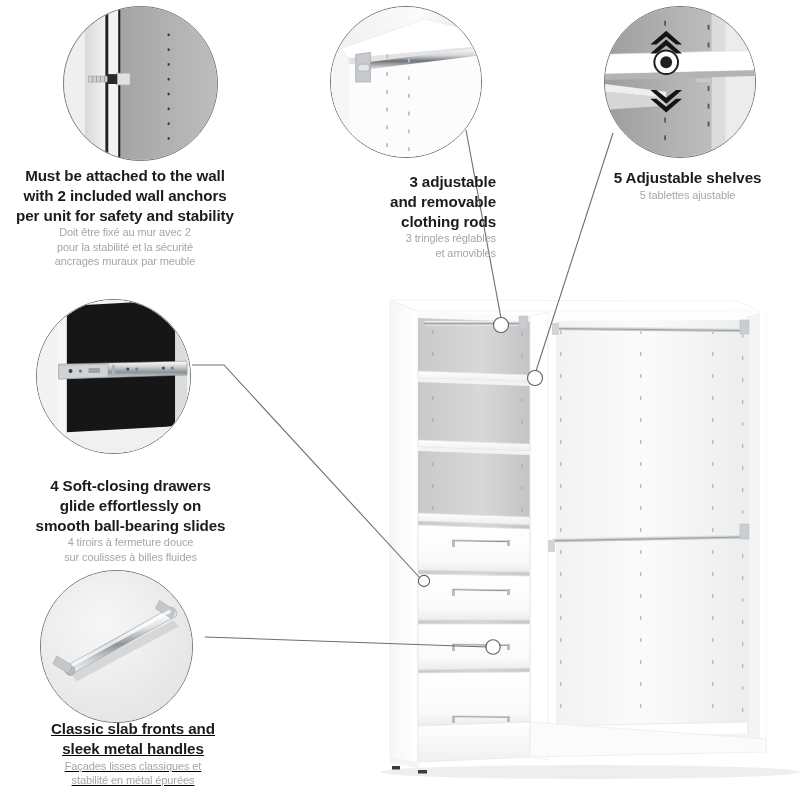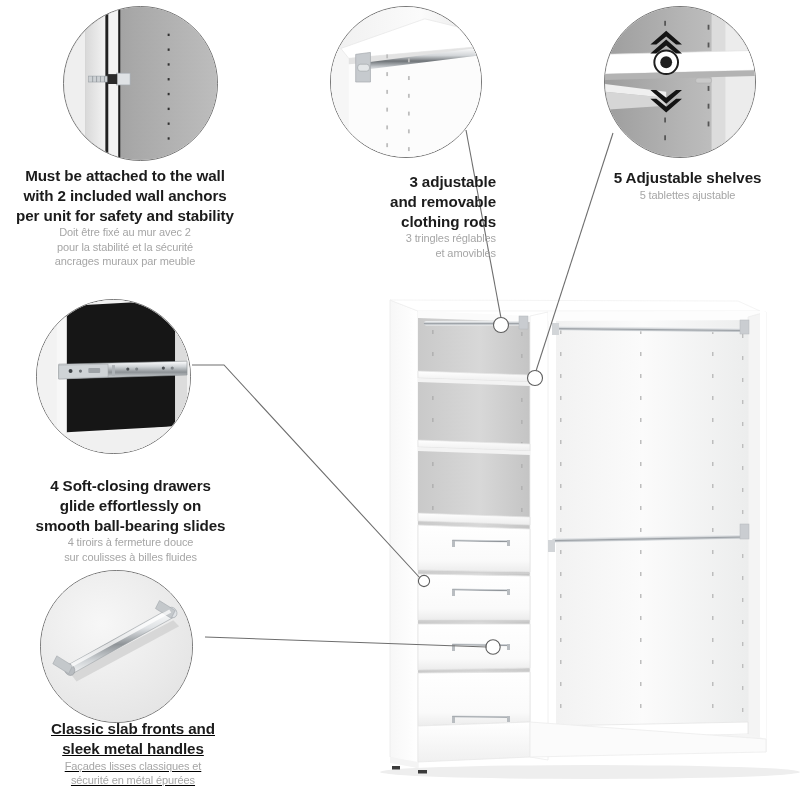--- a/index.html
+++ b/index.html
@@ -570,17 +570,17 @@
     </div>
   </div>
 
   <div class="caption" style="left:8px;top:719px;width:250px;text-decoration:underline;">
     <div class="cap-en">
       <div>Classic slab fronts and</div>
       <div>sleek metal handles</div>
     </div>
     <div class="cap-fr">
       <div>Façades lisses classiques et</div>
-      <div>sécurité en métal épurées</div>
+      <div>stabilité en métal épurées</div>
     </div>
   </div>
 
 </div>
 
 </body></html>

